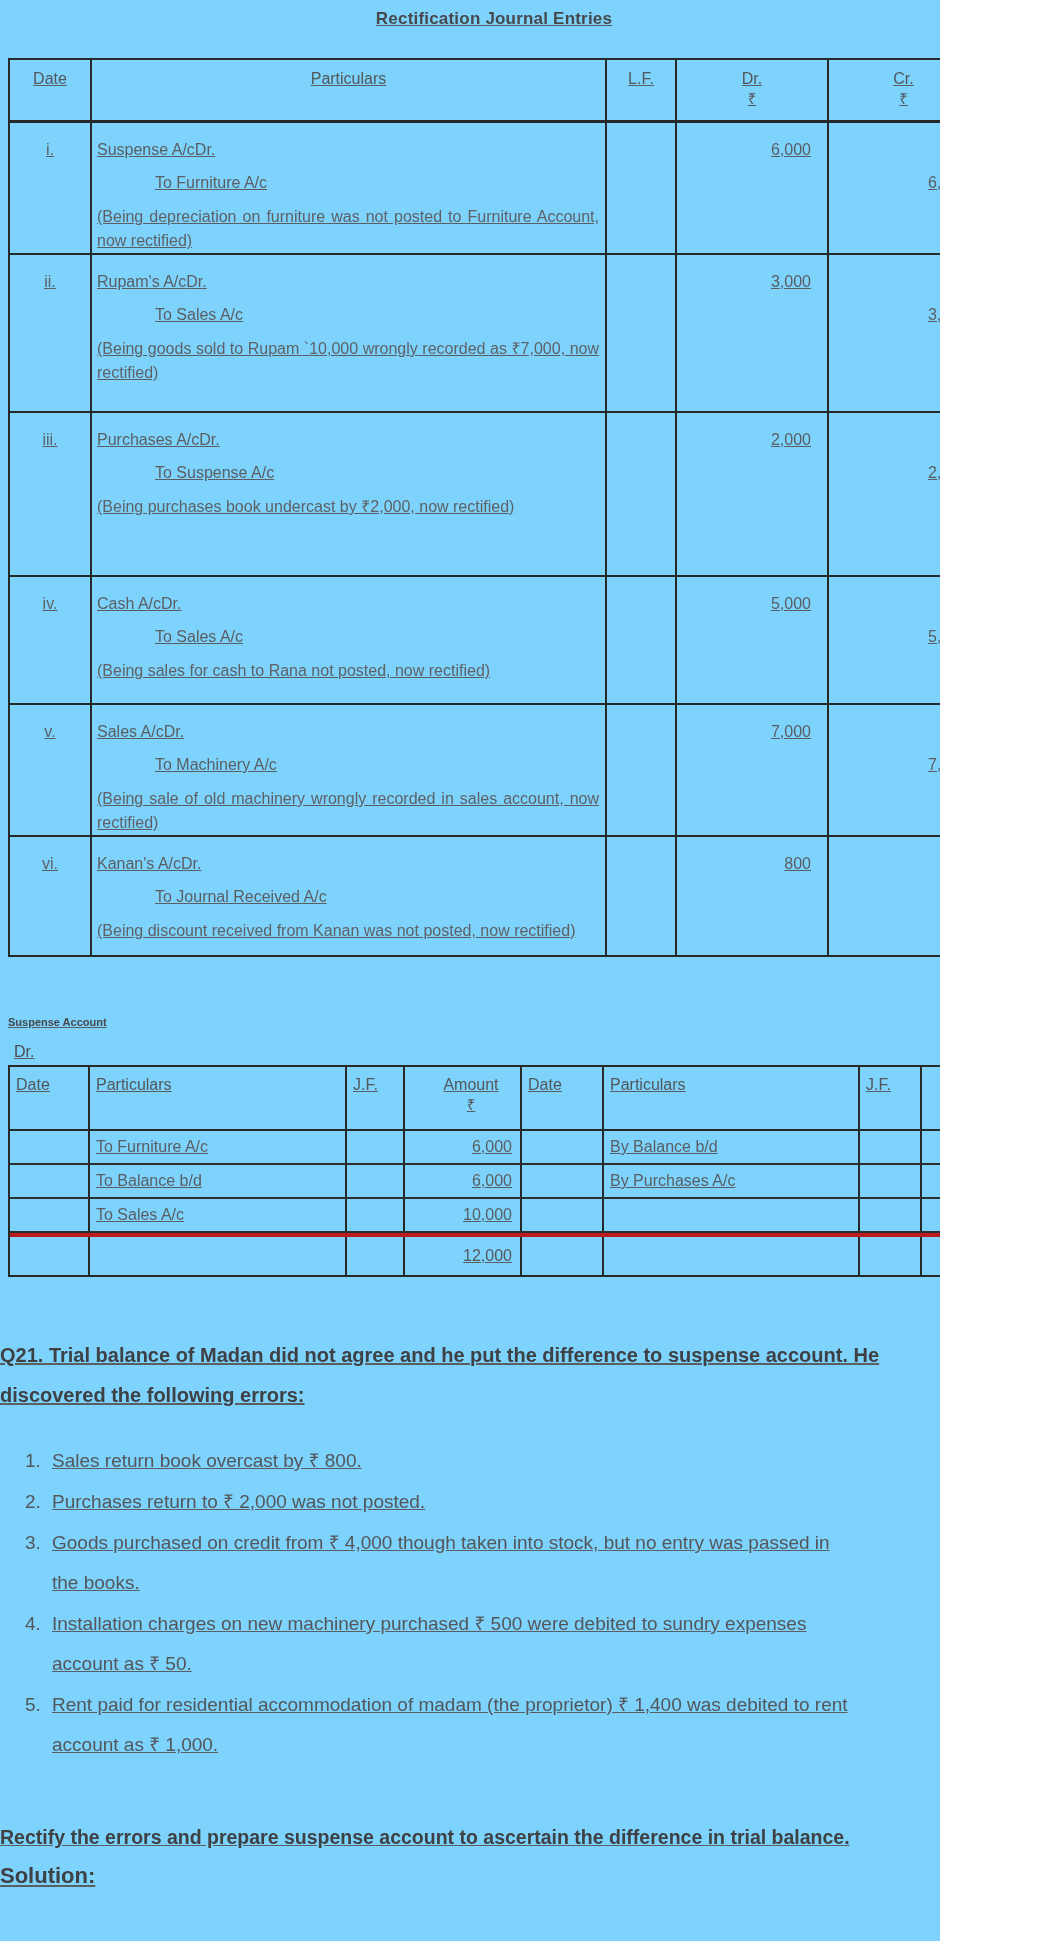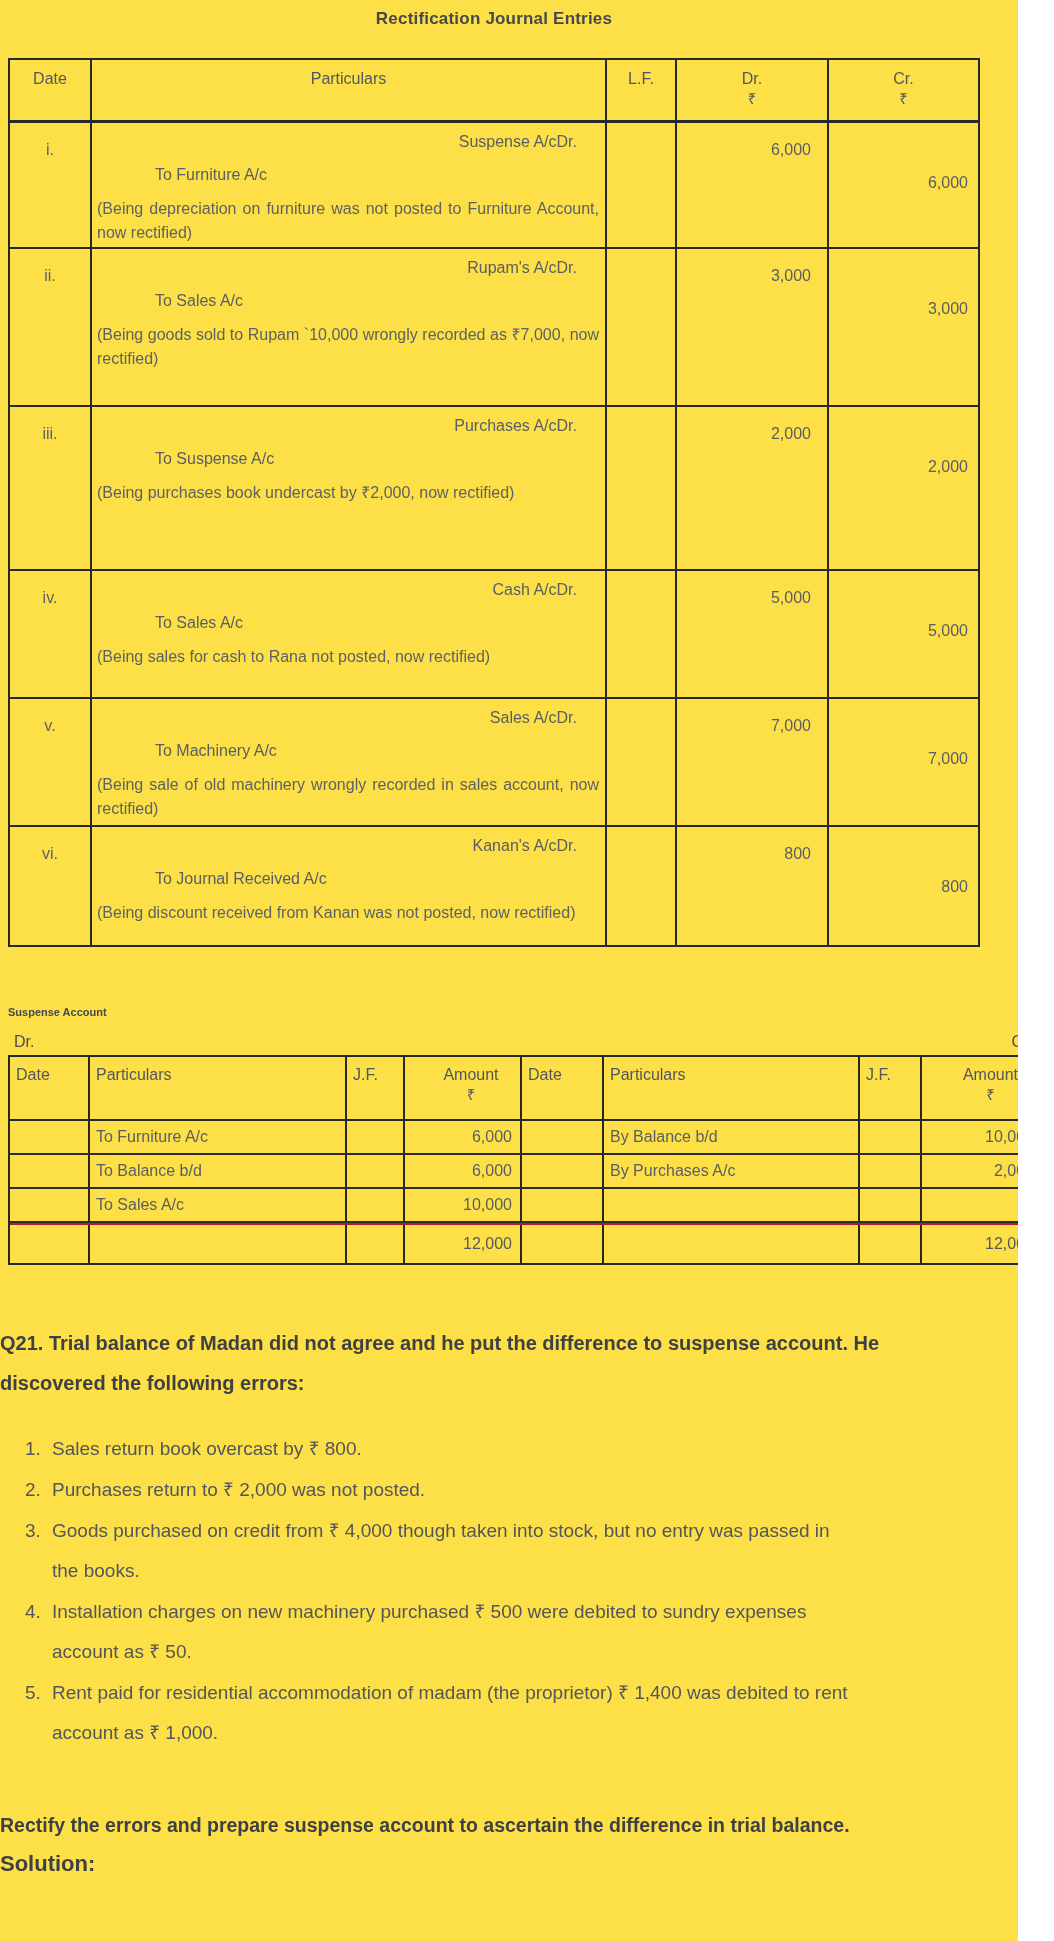--- a/index.html
+++ b/index.html
@@ -1,23 +1,24 @@
 <!DOCTYPE html>
 <html><head>
 <meta charset="utf-8">
 <style>
   html,body{margin:0;padding:0;background:#ffffff;}
   .page{
     position:relative;
-    width:1018px;
+    width:940px;
     height:1941px;
-    background:#fde047;
+    background:#7dd3fc;
     overflow:hidden;
     font-family:"Liberation Sans",sans-serif;
     color:#5a5e63;
+    text-decoration:underline;
   }
   
   .journal-title{
     margin:8px 0 0 8px;
     width:972px;
     text-align:center;
     font-size:17px;
     font-weight:bold;
     color:#46484c;
     letter-spacing:.2px;
@@ -41,21 +42,21 @@
   .rupee{font-size:15px;line-height:20px;}
   .jentry{border-bottom:2px solid #26282a;}
   .jentry:last-child{border-bottom:none;}
   .jentry:nth-child(1){min-height:124px;}
   .jentry:nth-child(2){min-height:156px;}
   .jentry:nth-child(3){min-height:162px;}
   .jentry:nth-child(4){min-height:126px;}
   .jentry:nth-child(5){min-height:126px;}
   .jentry:nth-child(6){min-height:118px;border-radius:16px;}
   .sno{display:block;text-align:center;padding-top:10px;line-height:33px;color:#5e6166;}
-  .line1{display:flex;justify-content:flex-end;padding:2px 0 0 5px;line-height:33px;}
+  .line1{display:flex;justify-content:flex-start;padding:10px 0 0 5px;line-height:33px;}
   .drlabel{margin-right:28px;}
   .line2{padding-left:63px;line-height:33px;}
   .narr{margin:6px 6px 0 5px;line-height:24px;text-align:justify;color:#5e6166;}
   .c-dr .amt{text-align:right;padding:10px 16px 0 0;line-height:33px;}
   .c-cr .amt{text-align:right;padding:43px 10px 0 0;line-height:33px;}
   
   .sus-title{
     margin:54px 0 0 8px;width:1036px;text-align:left;
     font-size:11px;font-weight:bold;color:#46484c;line-height:22px;
   }
@@ -70,21 +71,21 @@
   }
   .srow{display:grid;grid-template-columns:80px 257px 58px 117px 82px 256px 62px 1fr;}
   .sc{border-right:2px solid #26282a;box-sizing:border-box;display:flex;align-items:center;}
   .sc:last-child{border-right:none;}
   .shead{border-bottom:2px solid #26282a;height:62px;}
   .shead .sc{flex-direction:column;justify-content:flex-start;align-items:flex-start;padding:7px 0 0 6px;color:#53575c;line-height:21px;}
   .shead .sc.h-amt{align-items:center;padding-left:0;margin-left:17px;}
   .sdata{border-bottom:2px solid #2b2d2f;height:32px;}
   .sdata .sc.part{padding-left:6px;}
   .sdata .sc.amt,.stotal .sc.amt{justify-content:flex-end;padding-right:8px;}
-  .stotal{border-top:2px solid #b91c1c;height:38px;color:#55585c;}
+  .stotal{border-top:4px solid #b91c1c;height:38px;color:#55585c;}
   
   .q-intro{
     margin:58px 0 0 0;max-width:990px;
     font-size:20px;font-weight:bold;color:#3e4044;line-height:40px;
   }
   .q-list{margin:26px 0 0 0;font-size:19px;color:#53565a;}
   .q-item{position:relative;padding-left:52px;max-width:852px;line-height:40px;margin-bottom:1px;box-sizing:border-box;}
   .q-num{position:absolute;left:25px;top:0;}
   .q-instruction{margin:52px 0 0 0;font-size:19.5px;font-weight:bold;color:#3e4044;line-height:40px;}
   .q-solution{font-size:22px;font-weight:bold;color:#3e4044;line-height:38px;}

